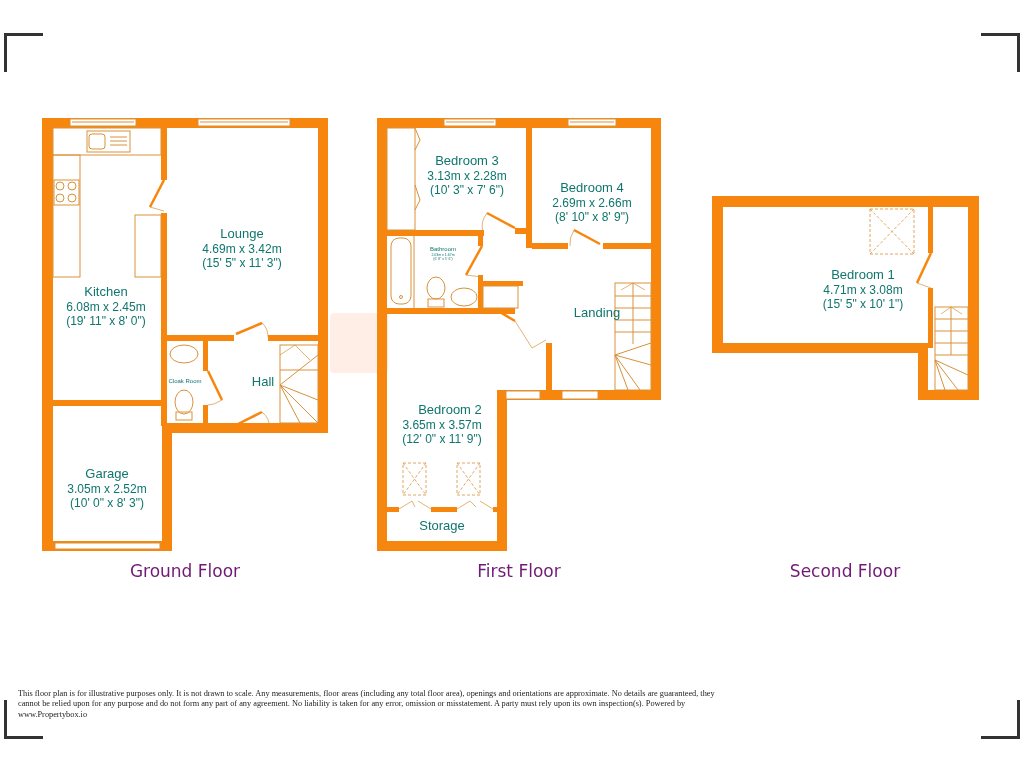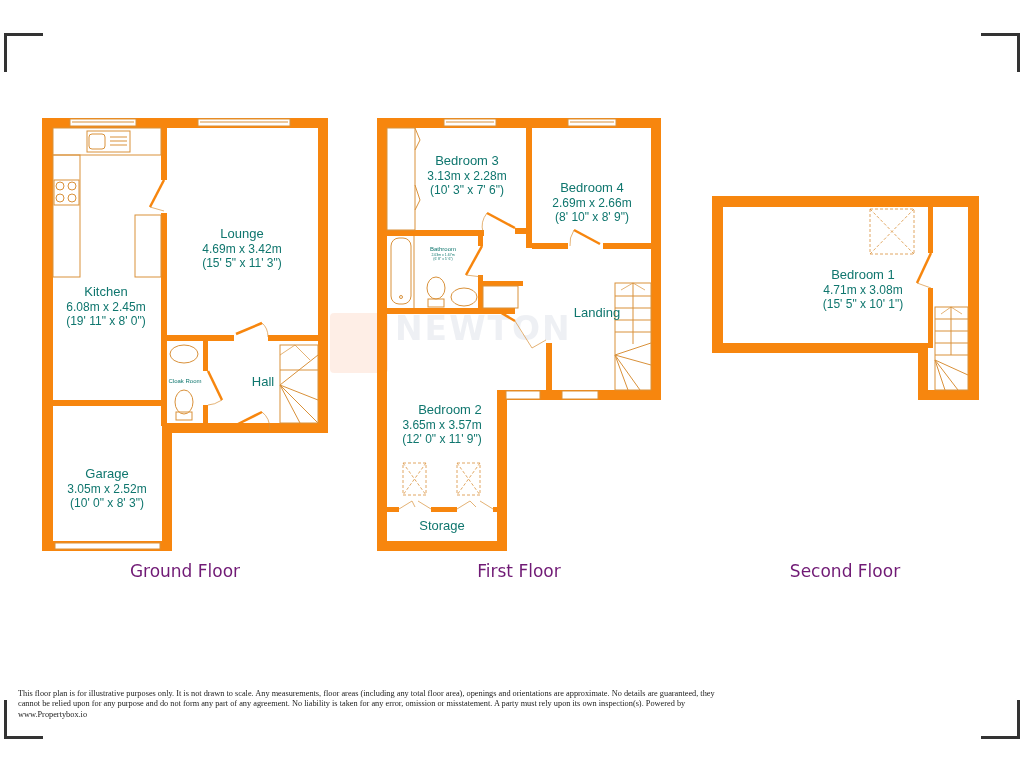--- a/index.html
+++ b/index.html
@@ -25,21 +25,20 @@
 </head>
 <body>
 
 <div class="corner tl"></div>
 <div class="corner tr"></div>
 <div class="corner bl"></div>
 <div class="corner br"></div>
 
 <div class="wm-logo"></div>
 <div class="watermark">
-  <span class="l1">NEWTON</span>
 </div>
 
 <svg class="plan" viewBox="0 0 1024 768">
   <defs>
     <style>
       .w { fill: #F7860E; }
       .fx { fill: none; stroke: #D9913A; stroke-width: 1; }
       .fxd { fill: none; stroke: #D9913A; stroke-width: 0.8; stroke-dasharray: 3 2; }
       .win { fill: #fff; stroke: #D9913A; stroke-width: 1; }
       .door { fill: none; stroke: #F7860E; stroke-width: 2.5; }

